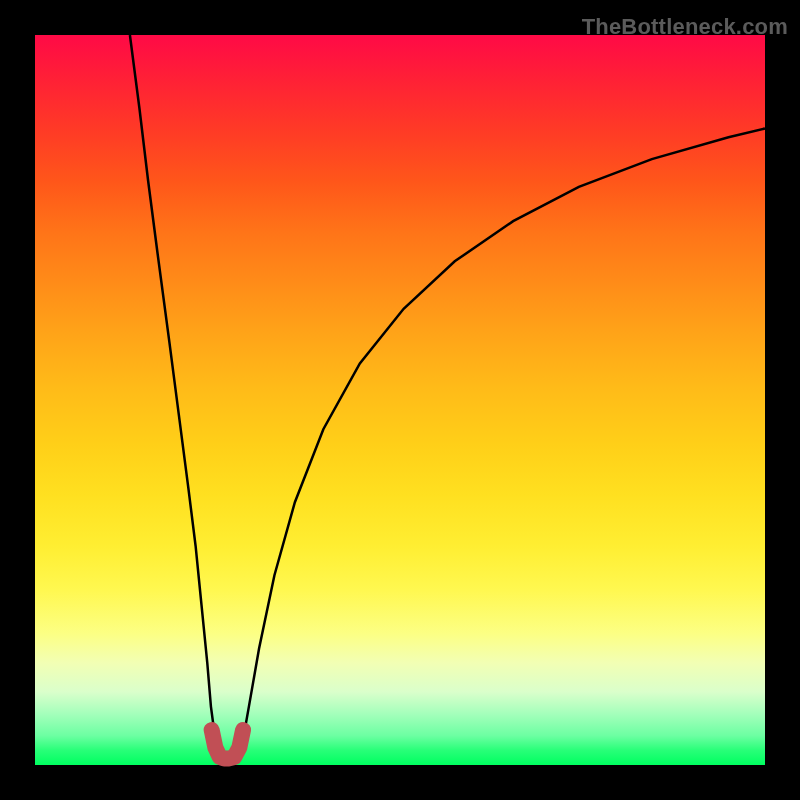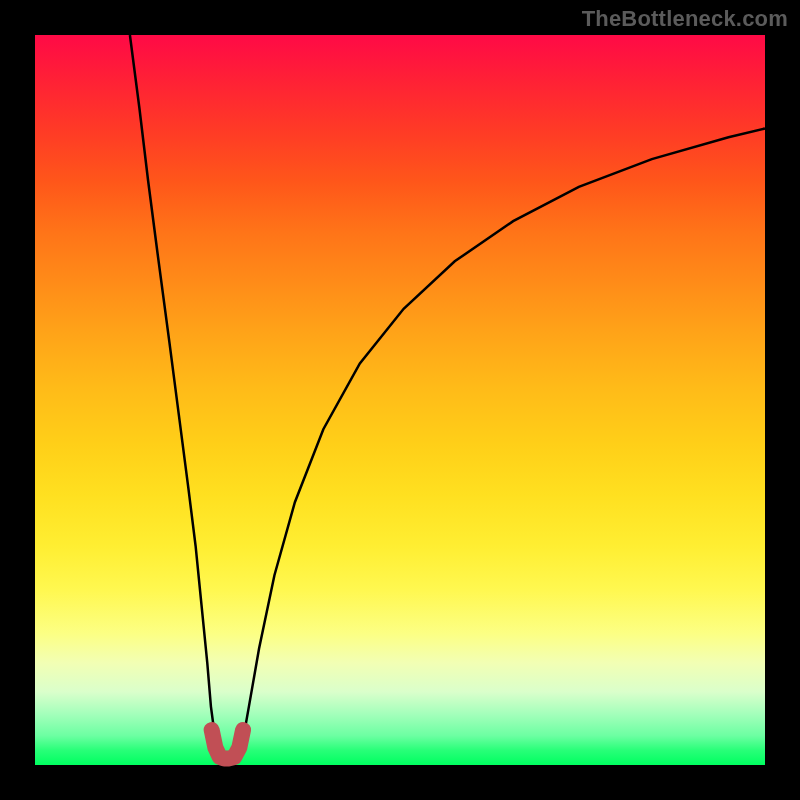--- a/index.html
+++ b/index.html
@@ -29,21 +29,21 @@
       #f2ffb4 86%,
       #daffcb 90%,
       #a4ffbb 93%,
       #6cffa2 96%,
       #28ff78 98%,
       #00ff60 100%);
   }
 
   .watermark {
     position: absolute;
-    top: 6px;
+    top: 14px;
     right: 12px;
     font-family: Arial, Helvetica, sans-serif;
     font-weight: 600;
     font-size: 22px;
     color: #5b5b5b;
     letter-spacing: 0.2px;
   }
 
   svg.curve {
     position: absolute;

